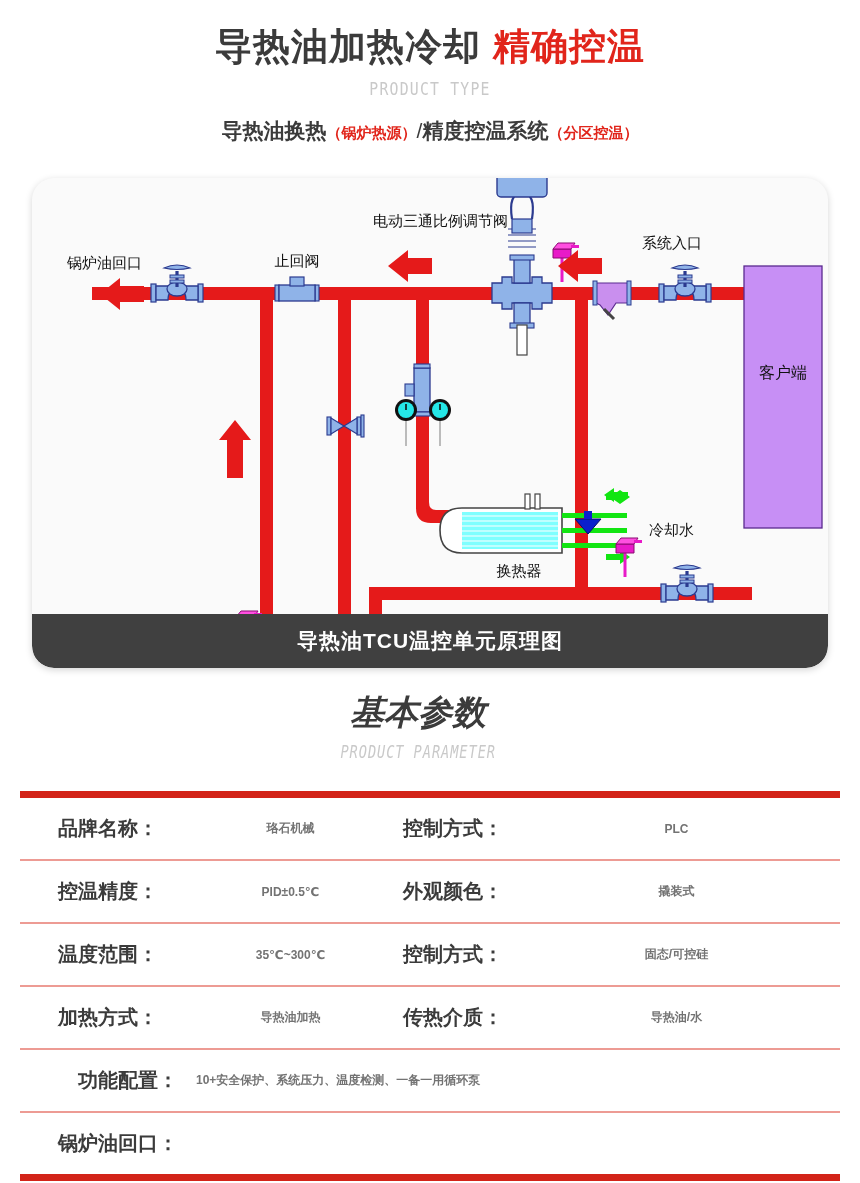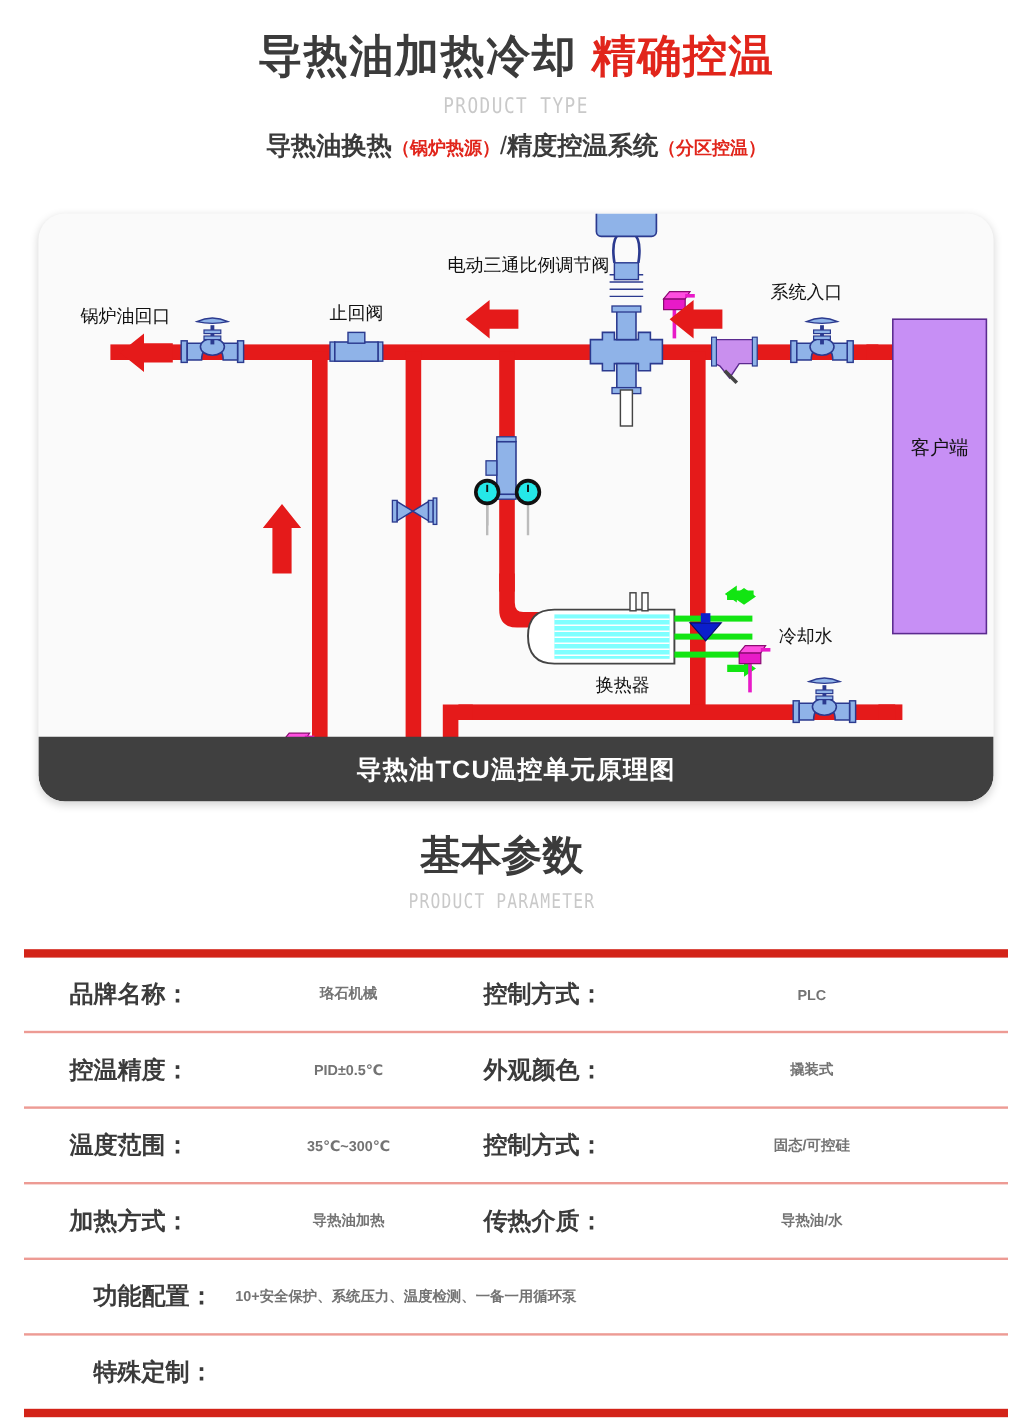--- a/index.html
+++ b/index.html
@@ -9,40 +9,40 @@
     overflow:hidden;position:relative;
   }
   
   .header{width:860px;padding-top:26px;text-align:center;}
   .h-title{font-size:37px;font-weight:bold;letter-spacing:1px;line-height:1.15;}
   .h-title .dark{color:#3b3b3b;}
   .h-title .red{color:#E1251B;}
   .h-sub{font-size:18px;color:#c9c9c9;letter-spacing:1.5px;margin-top:9px;
          font-family:"DejaVu Sans Mono","Liberation Mono",monospace;
          transform:scaleX(.82);display:inline-block;font-weight:500;}
-  .h-line2{margin-top:8px;font-size:21px;font-weight:bold;color:#3b3b3b;}
+  .h-line2{margin-top:18px;font-size:21px;font-weight:bold;color:#3b3b3b;}
   .h-line2 .sm-red{color:#E1251B;font-size:15px;}
   .h-line2 .slash{color:#3b3b3b;font-weight:normal;}
 
   
   .card{
     position:absolute;left:32px;top:178px;width:796px;height:490px;
     background:#fafafa;border-radius:22px;
     box-shadow:0 2px 7px rgba(0,0,0,.17);overflow:hidden;
   }
   .diagram{position:absolute;left:0;top:0;width:796px;height:440px;}
   .banner{
     position:absolute;left:0;bottom:0;width:796px;height:54px;
     background:#404040;display:flex;align-items:center;justify-content:center;
     border-radius:0 0 22px 22px;
   }
   .banner span{color:#fff;font-size:21px;font-weight:bold;letter-spacing:1px;}
 
   
-  .ph{position:absolute;left:0;top:690px;width:836px;text-align:center;}
+  .ph{position:absolute;left:0;top:690px;width:836px;text-align:center;font-style:italic;}
   .ph-title{font-size:34px;font-weight:bold;color:#3b3b3b;}
   .ph-sub{font-size:17px;color:#c9c9c9;letter-spacing:1.2px;margin-top:6px;
           font-family:"DejaVu Sans Mono","Liberation Mono",monospace;
           transform:scaleX(.8);display:inline-block;}
 
   
   .ptable{position:absolute;left:20px;top:791px;width:820px;}
   .topbar{height:7px;background:#D32318;width:820px;}
   .botbar{height:7px;background:#D32318;width:820px;}
   .prow{height:61px;display:flex;align-items:center;border-bottom:2px solid #ED9B94;}
@@ -366,17 +366,17 @@
         <div class="plabel c1-lab">加热方式：</div>
         <div class="pvalue c1-val">导热油加热</div>
         <div class="plabel c2-lab">传热介质：</div>
         <div class="pvalue c2-val">导热油/水</div>
       </div>
       <div class="prow">
         <div class="plabel wide-lab">功能配置：</div>
         <div class="pvalue wide-val">10+安全保护、系统压力、温度检测、一备一用循环泵</div>
       </div>
       <div class="prow">
-        <div class="plabel wide-lab">特殊定制：</div>
+        <div class="plabel wide-lab">锅炉油回口：</div>
       </div>
     </div>
   <div class="botbar"></div>
 </div>
 
 </body></html>

